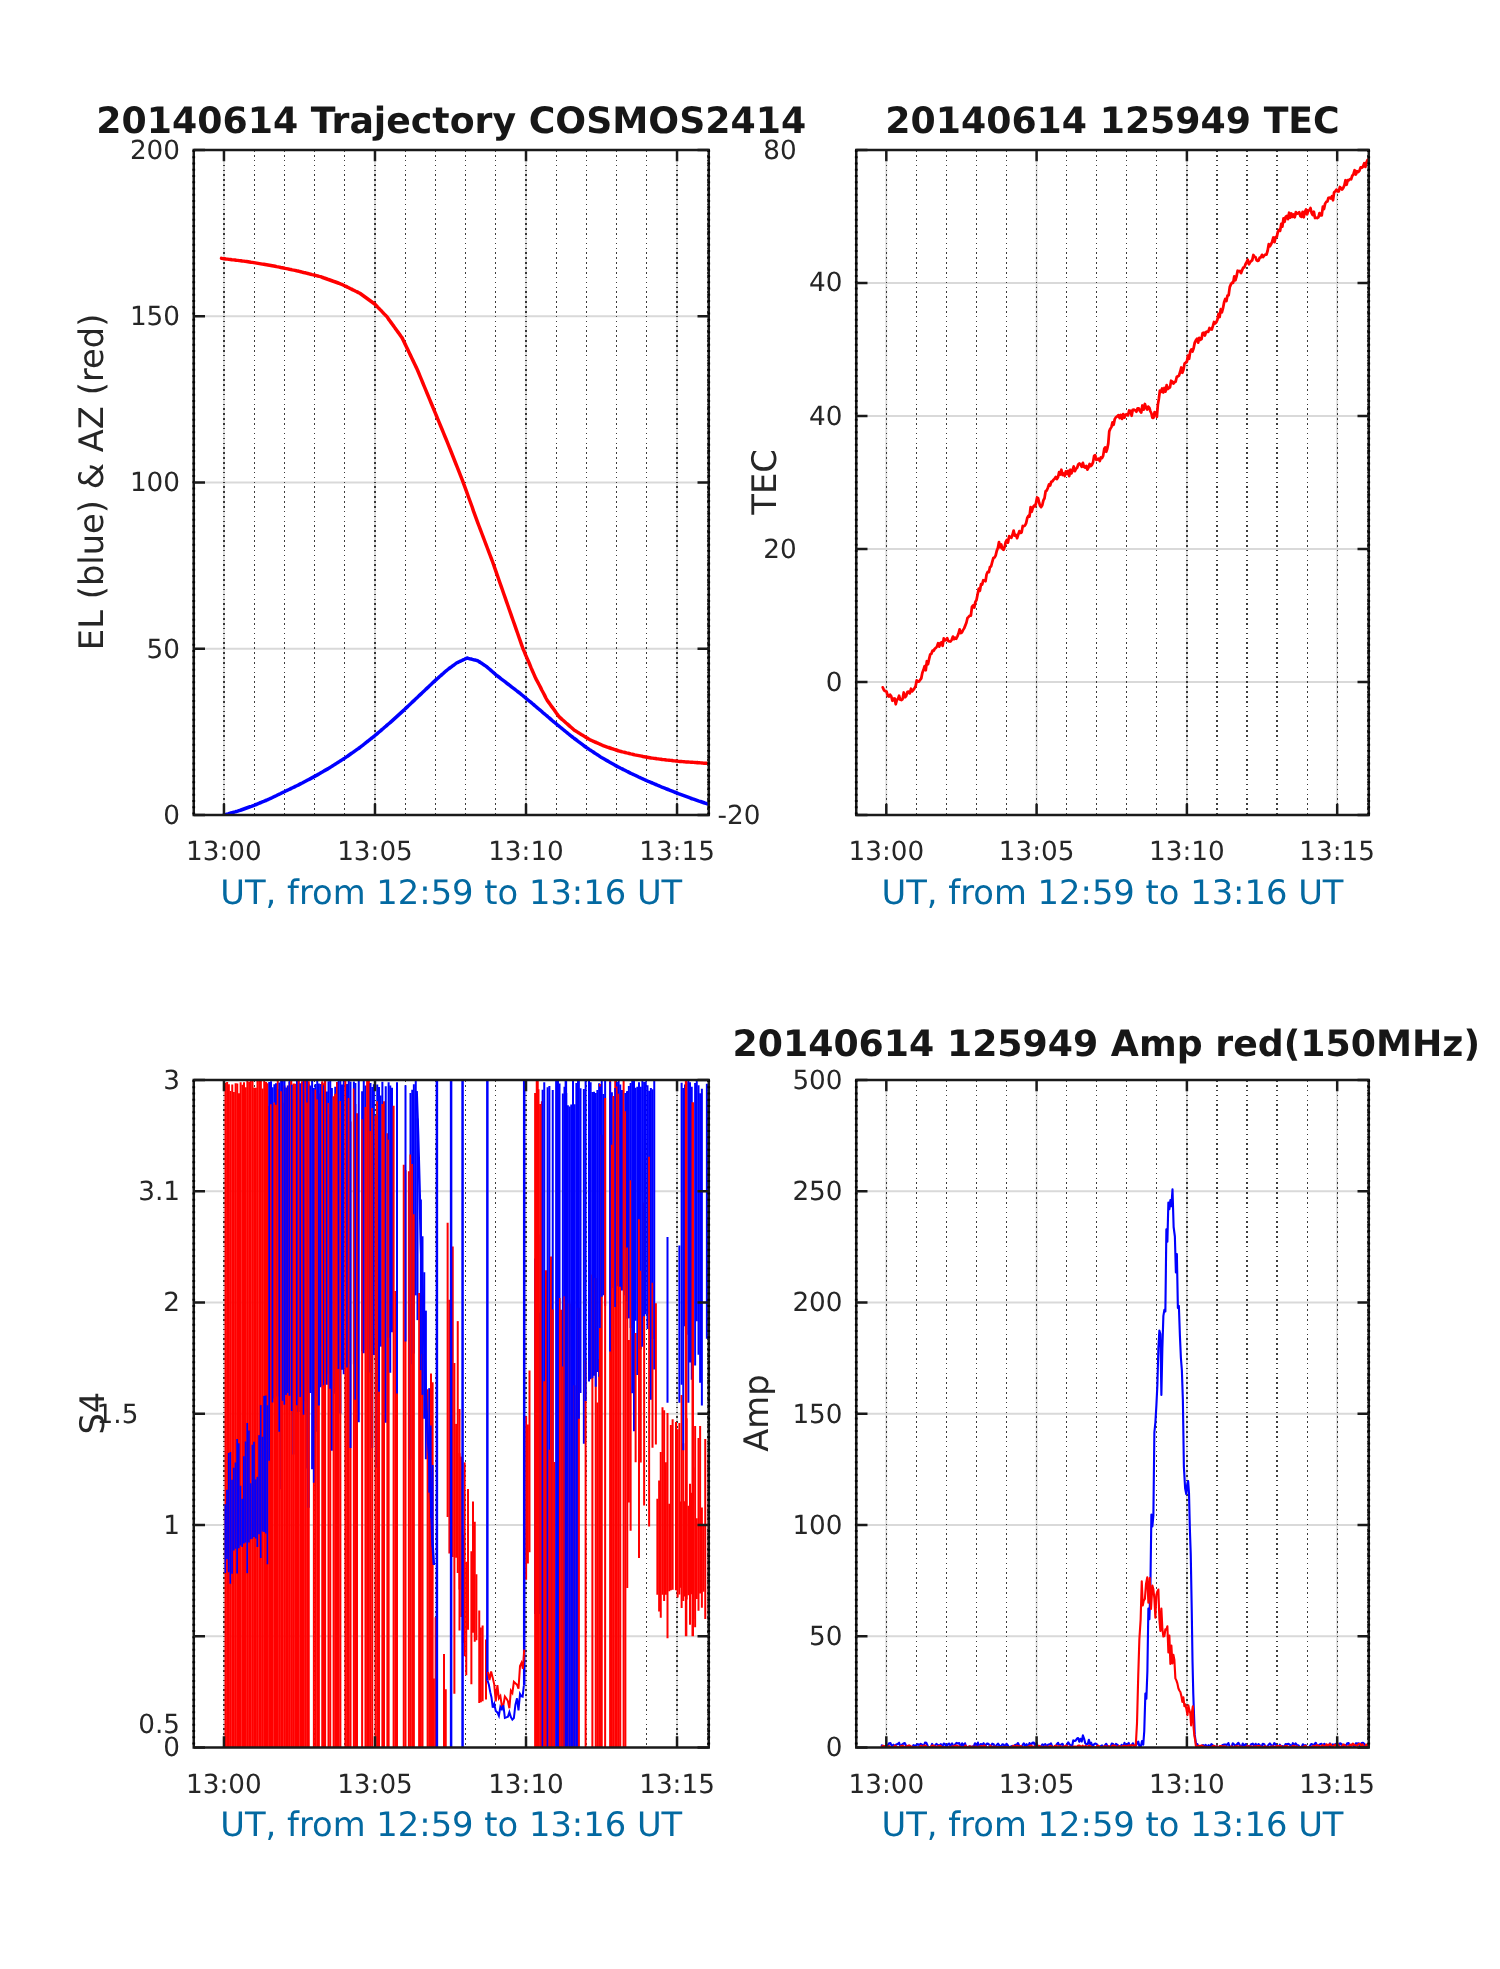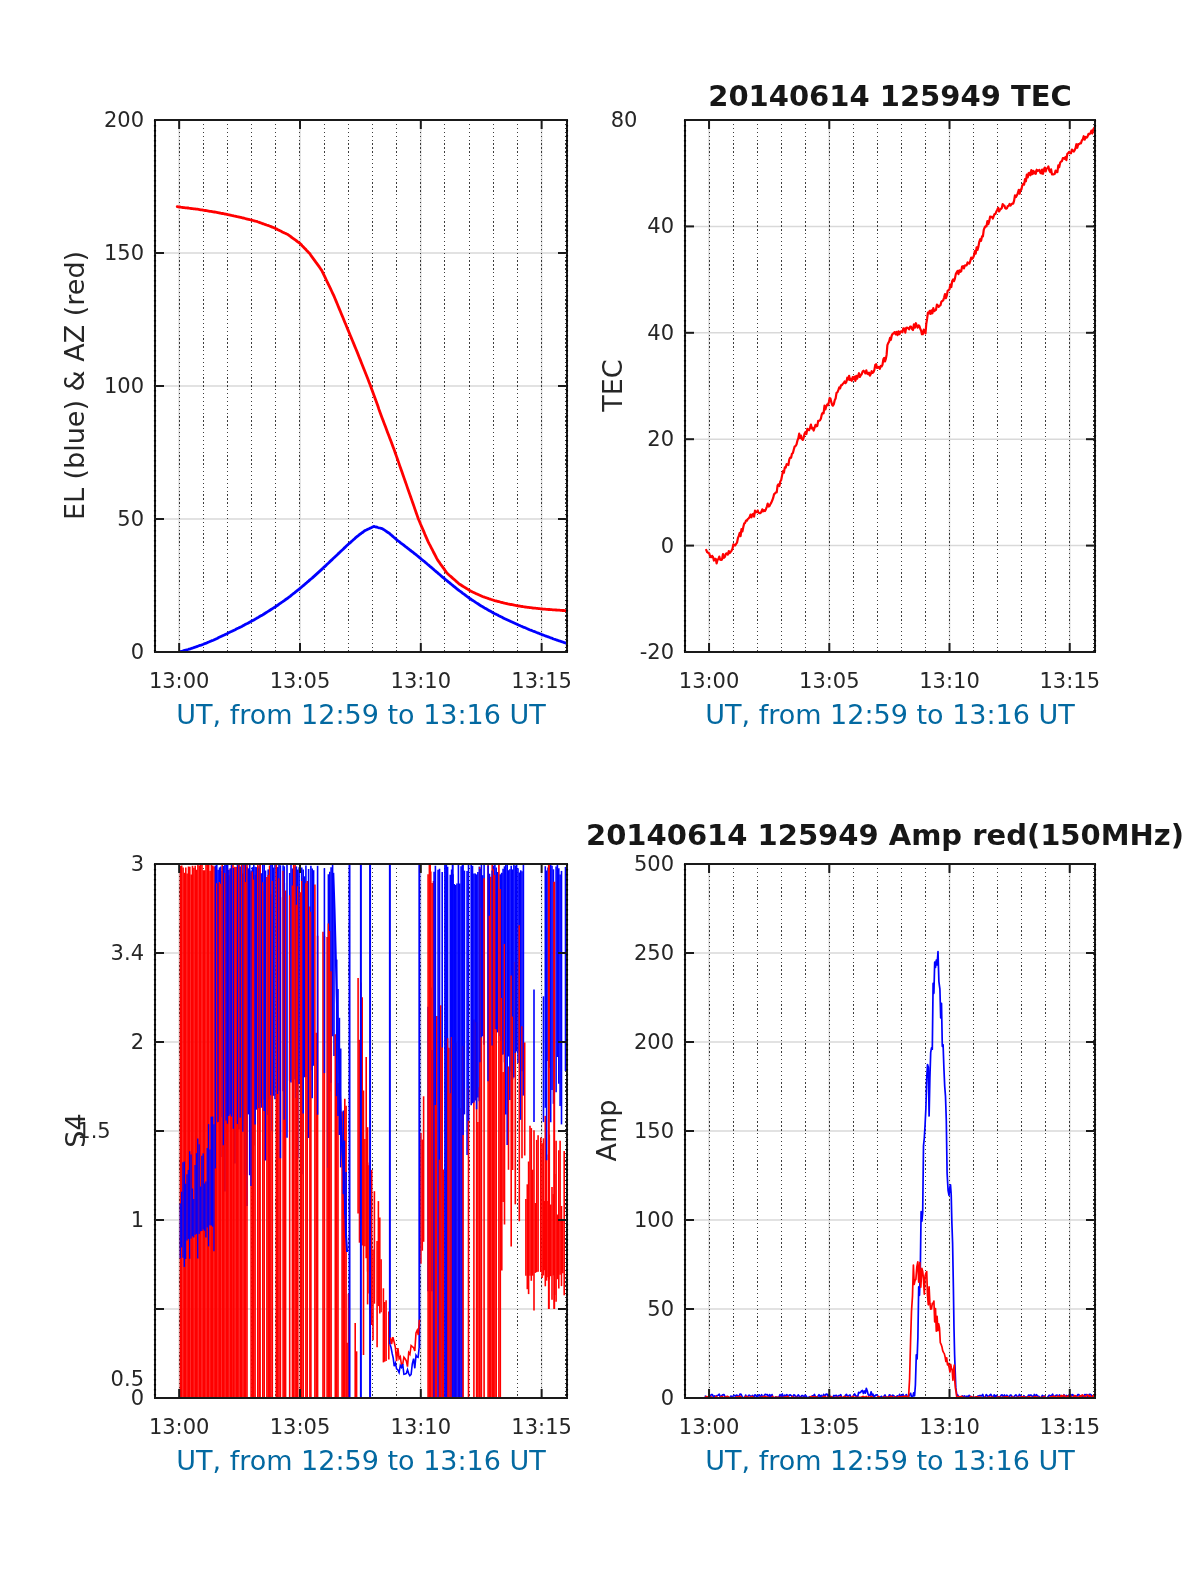--- a/index.html
+++ b/index.html
@@ -652,20 +652,21 @@
         <line x1="1095" y1="1131" x2="1086" y2="1131" stroke="#1a1a1a" stroke-width="2"></line>
         <line x1="685" y1="1042" x2="694" y2="1042" stroke="#1a1a1a" stroke-width="2"></line>
         <line x1="1095" y1="1042" x2="1086" y2="1042" stroke="#1a1a1a" stroke-width="2"></line>
         <line x1="685" y1="953" x2="694" y2="953" stroke="#1a1a1a" stroke-width="2"></line>
         <line x1="1095" y1="953" x2="1086" y2="953" stroke="#1a1a1a" stroke-width="2"></line>
         <line x1="685" y1="864" x2="694" y2="864" stroke="#1a1a1a" stroke-width="2"></line>
         <line x1="1095" y1="864" x2="1086" y2="864" stroke="#1a1a1a" stroke-width="2"></line>
       </g>
     </svg>
 
+  <div class="title title-1">20140614 Trajectory COSMOS2414</div>
   <div class="title title-2">20140614 125949 TEC</div>
   <div class="title title-4">20140614 125949 Amp red(150MHz)</div>
 
   <div class="ylabel ylabel-1">EL (blue) &amp; AZ (red)</div>
   <div class="ylabel ylabel-2">TEC</div>
   <div class="ylabel ylabel-3">S4</div>
   <div class="ylabel ylabel-4">Amp</div>
 
   <div class="xlabel xlabel-1">UT, from 12:59 to 13:16 UT</div>
   <div class="xlabel xlabel-2">UT, from 12:59 to 13:16 UT</div>
@@ -677,36 +678,36 @@
     <div class="tick" style="left: 481.628px; top: 666px; width: 120px; text-align: center; height: 30px; line-height: 30px;">13:15</div>
     <div class="tick" style="left: 44px; top: 637px; width: 100px; text-align: right; height: 30px; line-height: 30px;">0</div>
     <div class="tick" style="left: 44px; top: 504px; width: 100px; text-align: right; height: 30px; line-height: 30px;">50</div>
     <div class="tick" style="left: 44px; top: 371px; width: 100px; text-align: right; height: 30px; line-height: 30px;">100</div>
     <div class="tick" style="left: 44px; top: 238px; width: 100px; text-align: right; height: 30px; line-height: 30px;">150</div>
     <div class="tick" style="left: 44px; top: 105px; width: 100px; text-align: right; height: 30px; line-height: 30px;">200</div>
     <div class="tick" style="left: 649.047px; top: 666px; width: 120px; text-align: center; height: 30px; line-height: 30px;">13:00</div>
     <div class="tick" style="left: 769.282px; top: 666px; width: 120px; text-align: center; height: 30px; line-height: 30px;">13:05</div>
     <div class="tick" style="left: 889.516px; top: 666px; width: 120px; text-align: center; height: 30px; line-height: 30px;">13:10</div>
     <div class="tick" style="left: 1009.75px; top: 666px; width: 120px; text-align: center; height: 30px; line-height: 30px;">13:15</div>
-    <div class="tick" style="left: 574px; top: 637px; width: 100px; text-align: right; height: 30px; line-height: 30px;">-20</div>
+    <div class="tick" style="left: 574px; top: 637px; width: 100px; height: 30px; line-height: 30px;">-20</div>
     <div class="tick" style="left: 574px; top: 530.6px; width: 100px; text-align: right; height: 30px; line-height: 30px;">0</div>
-    <div class="tick" style="left: 574px; top: 424.2px; width: 100px; text-align: right; height: 30px; line-height: 30px;">20</div>
+    <div class="tick" style="left: 574px; top: 424.2px; width: 100px; text-align: center; height: 30px; line-height: 30px;">20</div>
     <div class="tick" style="left: 574px; top: 317.8px; width: 100px; text-align: right; height: 30px; line-height: 30px;">40</div>
     <div class="tick" style="left: 574px; top: 211.4px; width: 100px; text-align: right; height: 30px; line-height: 30px;">40</div>
     <div class="tick" style="left: 574px; top: 105px; width: 100px; text-align: center; height: 30px; line-height: 30px;">80</div>
     <div class="tick" style="left: 119.164px; top: 1412px; width: 120px; text-align: center; height: 30px; line-height: 30px;">13:00</div>
     <div class="tick" style="left: 239.985px; top: 1412px; width: 120px; text-align: center; height: 30px; line-height: 30px;">13:05</div>
     <div class="tick" style="left: 360.806px; top: 1412px; width: 120px; text-align: center; height: 30px; line-height: 30px;">13:10</div>
     <div class="tick" style="left: 481.628px; top: 1412px; width: 120px; text-align: center; height: 30px; line-height: 30px;">13:15</div>
     <div class="tick" style="left: 44px; top: 1383px; width: 100px; text-align: right; height: 30px; line-height: 30px;">0</div>
     <div class="tick" style="left: 44px; top: 1364px; width: 100px; text-align: right; height: 30px; line-height: 30px;">0.5</div>
     <div class="tick" style="left: 44px; top: 1205px; width: 100px; text-align: right; height: 30px; line-height: 30px;">1</div>
     <div class="tick" style="left: 44px; top: 1116px; width: 100px; text-align: center; height: 30px; line-height: 30px;">1.5</div>
     <div class="tick" style="left: 44px; top: 1027px; width: 100px; text-align: right; height: 30px; line-height: 30px;">2</div>
-    <div class="tick" style="left: 44px; top: 938px; width: 100px; text-align: right; height: 30px; line-height: 30px;">3.4</div>
+    <div class="tick" style="left: 44px; top: 938px; width: 100px; text-align: right; height: 30px; line-height: 30px;">3.1</div>
     <div class="tick" style="left: 44px; top: 849px; width: 100px; text-align: right; height: 30px; line-height: 30px;">3</div>
     <div class="tick" style="left: 649.047px; top: 1412px; width: 120px; text-align: center; height: 30px; line-height: 30px;">13:00</div>
     <div class="tick" style="left: 769.282px; top: 1412px; width: 120px; text-align: center; height: 30px; line-height: 30px;">13:05</div>
     <div class="tick" style="left: 889.516px; top: 1412px; width: 120px; text-align: center; height: 30px; line-height: 30px;">13:10</div>
     <div class="tick" style="left: 1009.75px; top: 1412px; width: 120px; text-align: center; height: 30px; line-height: 30px;">13:15</div>
     <div class="tick" style="left: 574px; top: 1383px; width: 100px; text-align: right; height: 30px; line-height: 30px;">0</div>
     <div class="tick" style="left: 574px; top: 1294px; width: 100px; text-align: right; height: 30px; line-height: 30px;">50</div>
     <div class="tick" style="left: 574px; top: 1205px; width: 100px; text-align: right; height: 30px; line-height: 30px;">100</div>
     <div class="tick" style="left: 574px; top: 1116px; width: 100px; text-align: right; height: 30px; line-height: 30px;">150</div>
     <div class="tick" style="left: 574px; top: 1027px; width: 100px; text-align: right; height: 30px; line-height: 30px;">200</div>

